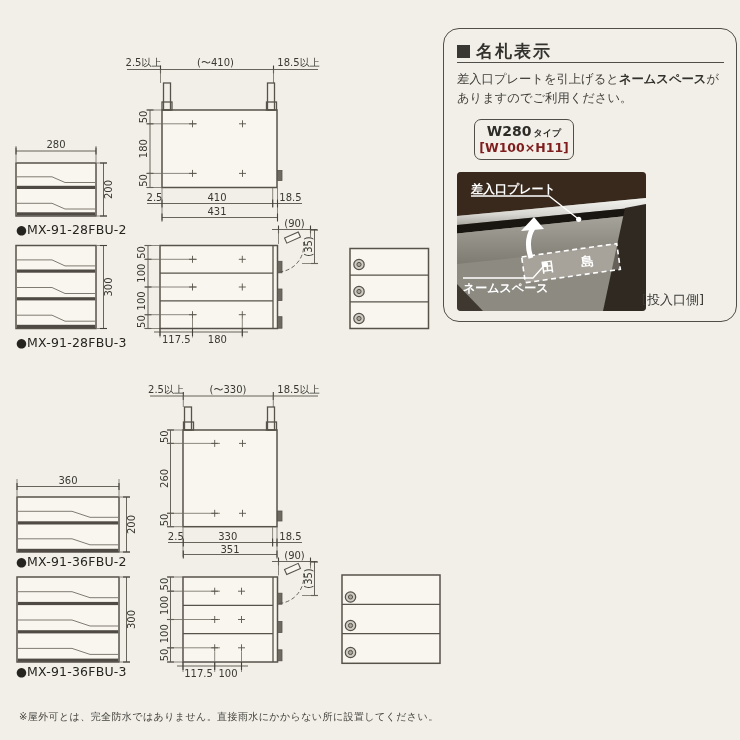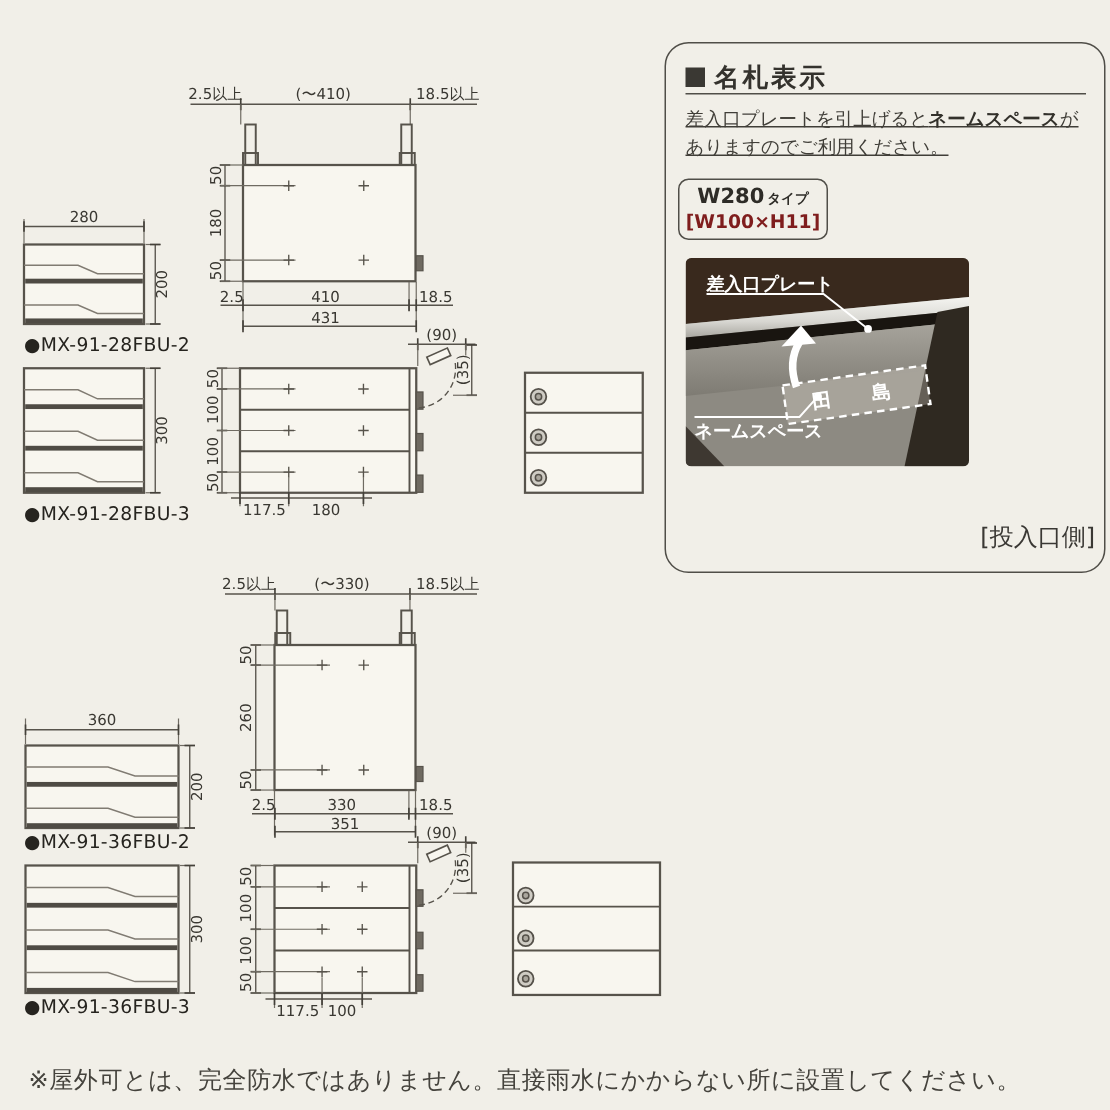--- a/index.html
+++ b/index.html
@@ -17,38 +17,38 @@
   .tick{stroke:#44413a;stroke-width:1.1;fill:none;}
   .cross{stroke:#57534b;stroke-width:0.9;fill:none;}
   .dash{stroke:#57534b;stroke-width:0.9;fill:none;stroke-dasharray:4 2.5;}
   .latch{fill:#6f6a61;stroke:#57534b;stroke-width:0.8;}
   .door{fill:#f8f6ef;stroke:#57534b;stroke-width:1.1;}
   .lockring{fill:#cfccc4;stroke:#55514a;stroke-width:1.2;}
   .lockcore{fill:#aaa69d;stroke:#55514a;stroke-width:1;}
   .dimt{font-size:10px;fill:#3a3832;}
   .model{font-size:12.5px;fill:#26241f;letter-spacing:.2px;}
   
-  .panel{position:absolute;left:443px;top:28px;width:294px;height:354px;box-sizing:border-box;
+  .panel{position:absolute;left:443px;top:28px;width:294px;height:294px;box-sizing:border-box;
          border:1.6px solid #504e48;border-radius:16px;}
   .panel-head{position:absolute;left:13px;top:11px;display:flex;align-items:center;gap:6px;}
   .sq{width:13px;height:13px;background:#3a3833;display:inline-block;}
   .panel-title{font-size:17px;font-weight:bold;color:#34322d;letter-spacing:2px;}
   .panel-rule{position:absolute;left:13px;top:32.5px;width:267px;height:0;border-top:1px solid #504e48;}
   .panel-desc{position:absolute;left:13px;top:41px;width:270px;margin:0;font-size:12.3px;
-              line-height:19px;color:#403e38;text-decoration:underline;}
+              line-height:19px;color:#403e38;}
   .panel-desc b{font-weight:bold;color:#33312b;}
-  .type-row{position:absolute;left:8px;top:90px;display:flex;gap:10px;}
+  .type-row{position:absolute;left:30px;top:90px;display:flex;gap:10px;}
   .type-box{width:100px;height:41px;box-sizing:border-box;border:1.5px solid #504e48;border-radius:7px;
             display:flex;flex-direction:column;align-items:center;justify-content:center;line-height:1.25;}
   .type-name{font-size:14px;font-weight:bold;color:#2e2c27;}
   .type-suffix{font-size:9px;font-weight:bold;margin-left:2px;}
   .type-size{font-size:12.5px;font-weight:bold;color:#7f1d1d;}
   .photo{position:absolute;left:13px;top:143px;width:189px;height:139px;border-radius:4px;overflow:hidden;}
-  .side-note{position:absolute;right:6px;bottom:12px;font-size:16px;color:#3a3834;}
-  .note{position:absolute;left:19px;top:710px;font-size:16px;color:#45433d;letter-spacing:.4px;}
+  .side-note{position:absolute;right:32px;bottom:12px;font-size:13px;color:#3a3834;}
+  .note{position:absolute;left:19px;top:710px;font-size:10px;color:#45433d;letter-spacing:.4px;}
 </style>
 </head>
 <body>
 
 <div class="page">
 
 <svg width="740" height="740" viewBox="0 0 740 740" style="position:absolute;left:0;top:0;">
 
   <g>
 

